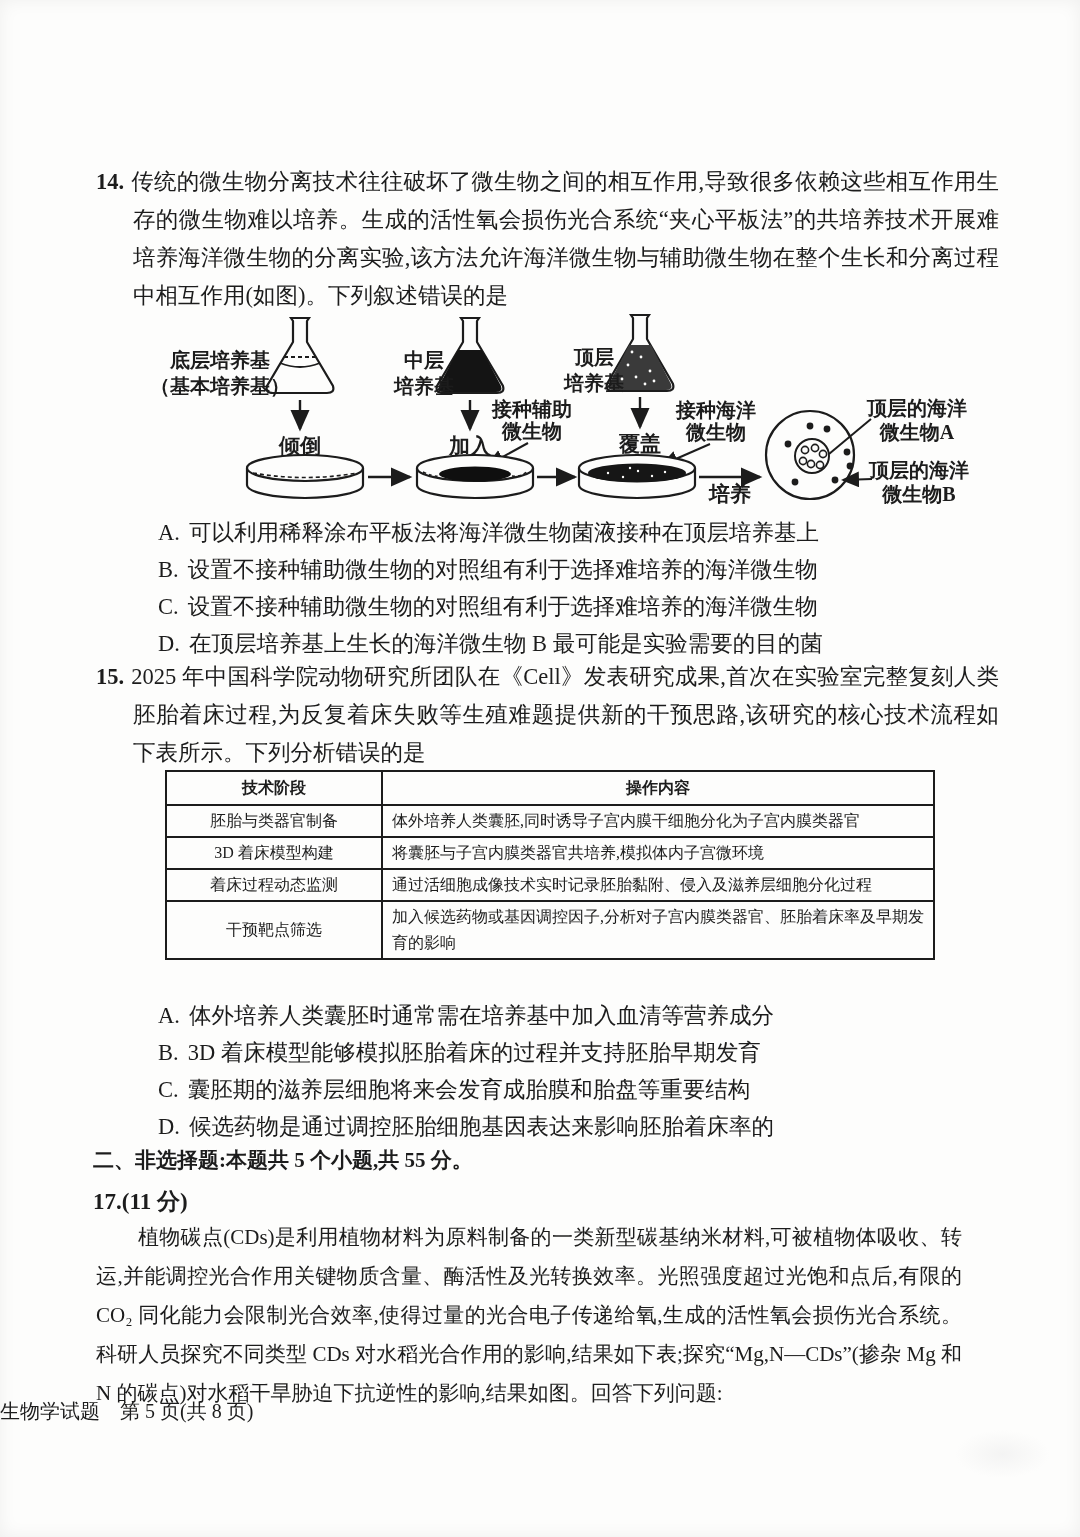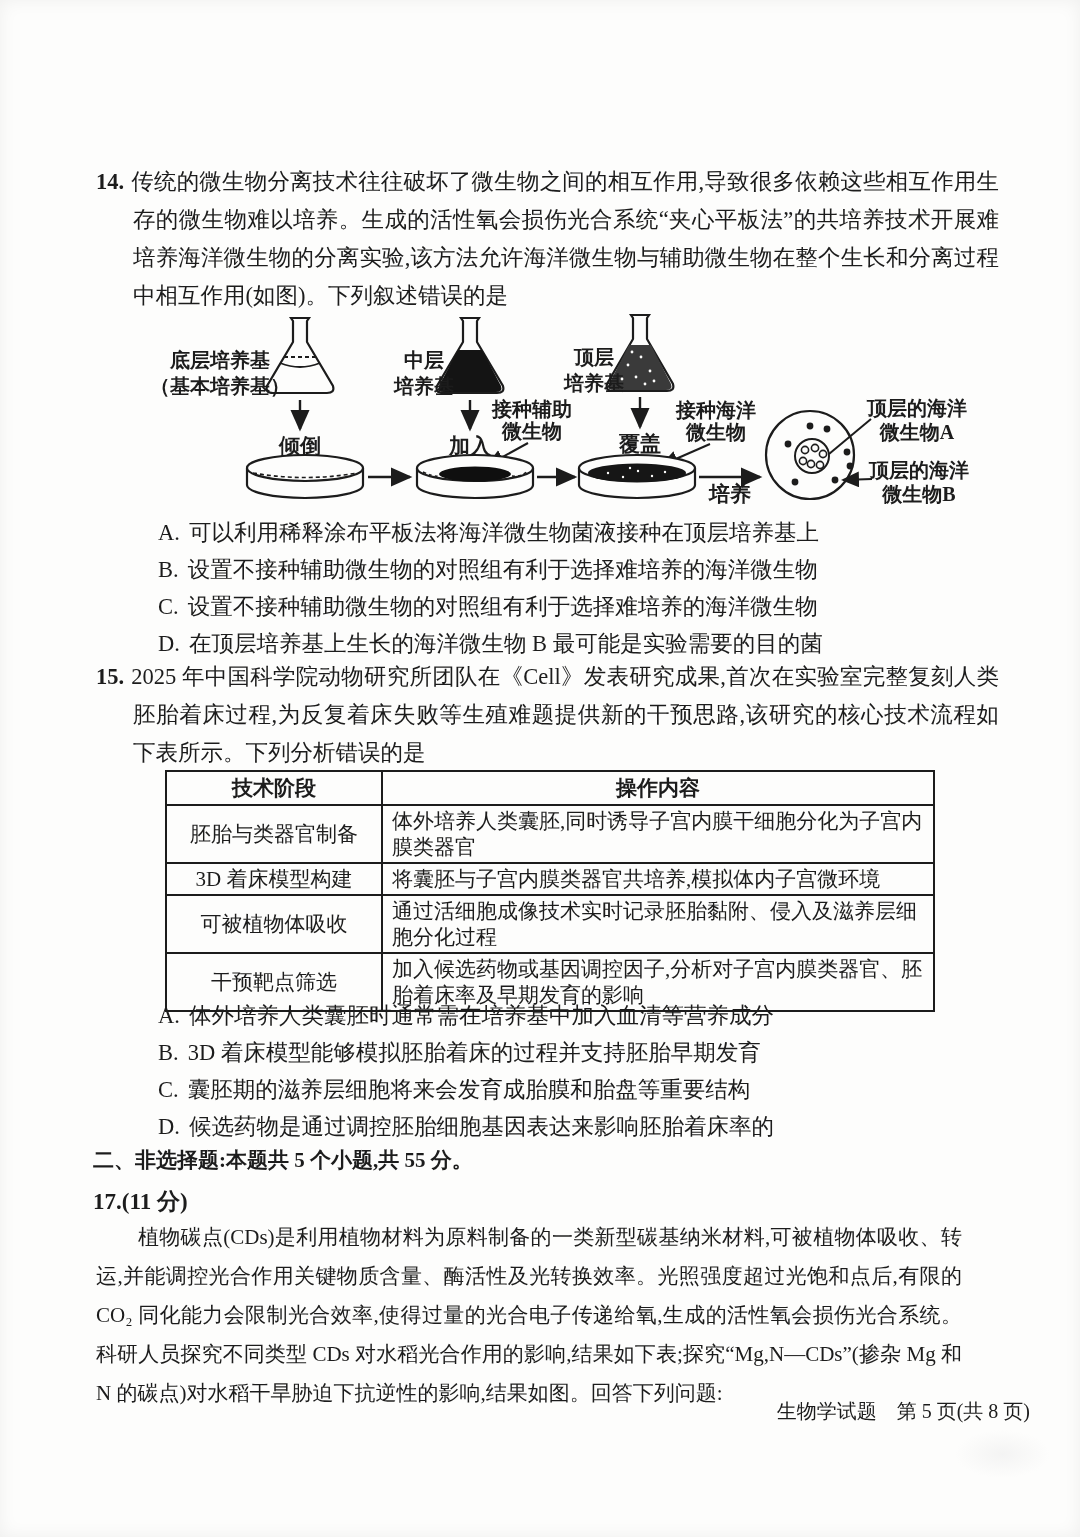--- a/index.html
+++ b/index.html
@@ -12,30 +12,30 @@
         padding-left:37px;text-indent:-37px;}
   .qnum{font-weight:bold;margin-right:7px;}
   .options{position:absolute;font-size:22.5px;}
   .option{height:37px;line-height:37px;white-space:nowrap;}
   .opt-letter{margin-right:9px;}
   .diagram-wrap{position:absolute;left:138px;top:305px;}
   svg text{font-size:20px;font-weight:600;fill:#1c1c1c;
            font-family:"Liberation Serif","DejaVu Serif",serif;}
   svg text.step{font-size:21px;font-weight:700;}
   .flow-table{position:absolute;left:165px;top:770px;width:770px;
-      border-collapse:collapse;font-size:21px;line-height:26px;color:#1c1c1c;}
+      border-collapse:collapse;font-size:16px;line-height:26px;color:#1c1c1c;}
   .flow-table th,.flow-table td{border:2px solid #1c1c1c;padding:2px 9px;}
   .flow-table th{font-weight:600;text-align:center;height:28px;}
   .flow-table td.stage{width:196px;text-align:center;border-radius:19px;}
   .flow-table td.content{text-align:left;}
   .section-title{position:absolute;left:93px;top:1146px;font-size:21px;font-weight:bold;}
   .q16-head{position:absolute;left:93px;top:1186px;font-size:23px;font-weight:bold;}
   .q16-para{position:absolute;left:96px;top:1218px;width:866px;font-size:21px;
             line-height:39px;text-align:justify;text-indent:2em;}
-  .footer{position:absolute;top:1398px;left:0;width:1030px;text-align:right;font-size:20px;}
+  .footer{position:absolute;top:1398px;left:0;width:1030px;text-align:left;font-size:20px;}
   .scan-artifact{position:absolute;left:955px;top:1430px;width:95px;height:48px;
       background:radial-gradient(closest-side,#ececec,rgba(255,255,255,0));opacity:.55;}
 </style>
 </head>
 <body>
 
 <div class="page">
 
   <div class="stem" style="left:96px;top:163px;width:866px;">
     <b class="qnum">14.</b><span>传统的微生物分离技术往往破坏了微生物之间的相互作用,导致很多依赖这些相互作用生存的微生物难以培养。生成的活性氧会损伤光合系统“夹心平板法”的共培养技术开展难培养海洋微生物的分离实验,该方法允许海洋微生物与辅助微生物在整个生长和分离过程中相互作用(如图)。下列叙述错误的是</span>
@@ -184,21 +184,21 @@
     </tr>
     <tr>
       <td class="stage">胚胎与类器官制备</td>
       <td class="content">体外培养人类囊胚,同时诱导子宫内膜干细胞分化为子宫内膜类器官</td>
     </tr>
     <tr>
       <td class="stage">3D 着床模型构建</td>
       <td class="content">将囊胚与子宫内膜类器官共培养,模拟体内子宫微环境</td>
     </tr>
     <tr>
-      <td class="stage">可被植物体吸收</td>
+      <td class="stage">着床过程动态监测</td>
       <td class="content">通过活细胞成像技术实时记录胚胎黏附、侵入及滋养层细胞分化过程</td>
     </tr>
     <tr>
       <td class="stage">干预靶点筛选</td>
       <td class="content">加入候选药物或基因调控因子,分析对子宫内膜类器官、胚胎着床率及早期发育的影响</td>
     </tr>
   </tbody>
     </table>
 
   <div class="options" style="left:158px;top:997px;">

